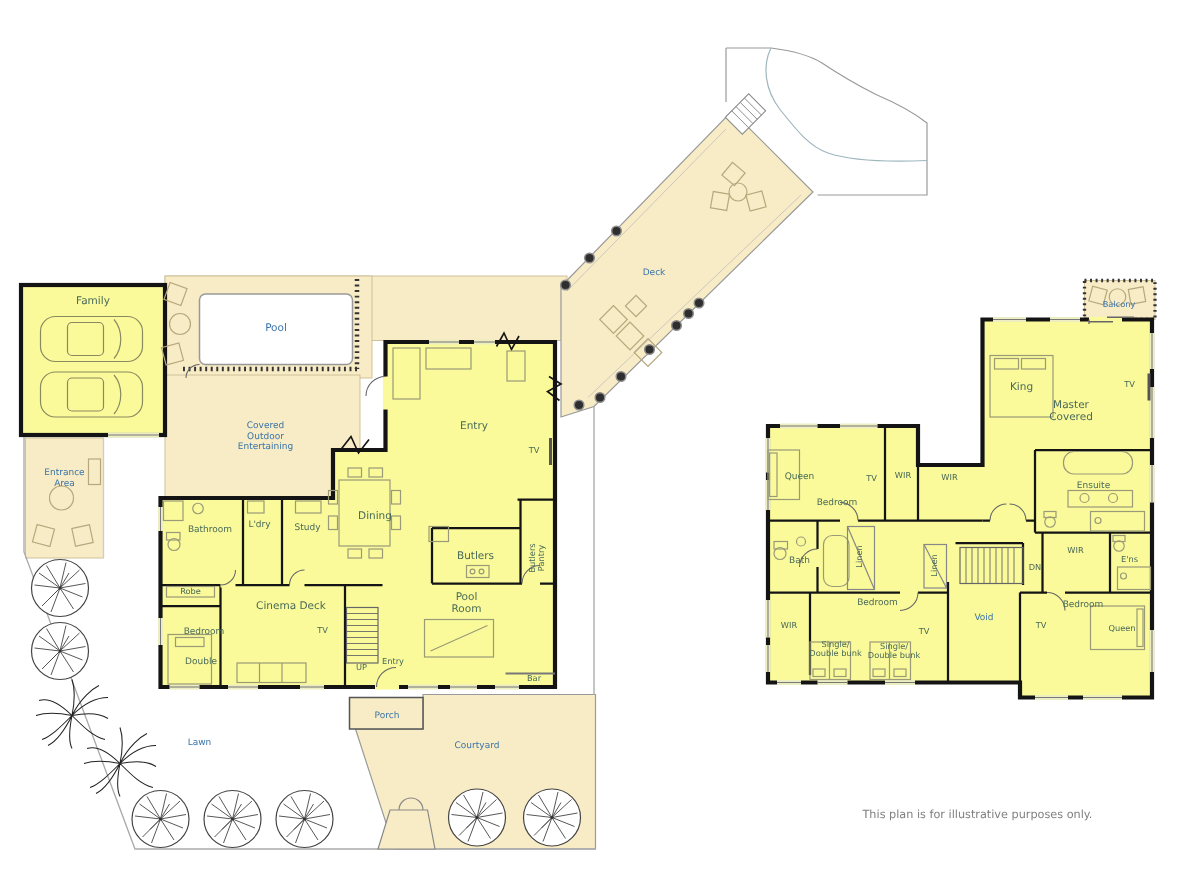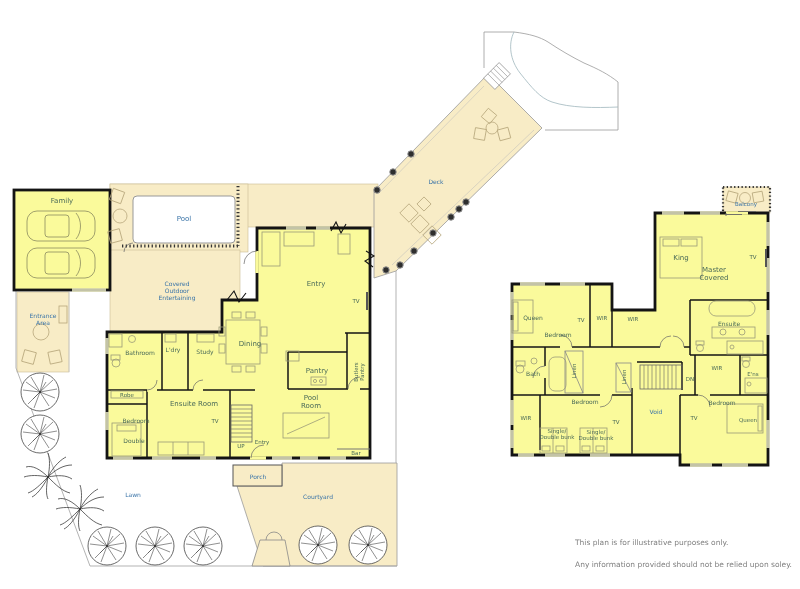--- a/index.html
+++ b/index.html
@@ -6,21 +6,21 @@
   .stage{position:relative;width:800px;height:589px;background:#ffffff;overflow:hidden;
          font-family:"DejaVu Sans","Liberation Sans",sans-serif;}
   .stage svg{position:absolute;left:0;top:0;}
   .lbl{position:absolute;transform:translate(-50%,-50%);font-size:7px;line-height:1.18;
        color:#4A6A58;text-align:center;white-space:pre-line;pointer-events:none;letter-spacing:0;}
   .out{color:#3A74A8;}
   .sm{font-size:6px;}
   .xs{font-size:5.5px;}
   .vert{transform:translate(-50%,-50%) rotate(-90deg);}
   .disc{position:absolute;left:575px;top:538px;font-size:7.5px;line-height:1.45;
-        color:#808080;text-align:left;white-space:pre-line;pointer-events:none;}
+        color:#808080;text-align:right;white-space:pre-line;pointer-events:none;}
 </style>
 </head>
 <body>
 
 <div class="stage">
 
 <svg width="800" height="589" viewBox="0 0 800 589">
   <defs>
     <g id="tree">
       <circle r="19" fill="#ffffff" stroke="#444" stroke-width="0.8"></circle>
@@ -436,30 +436,30 @@
 <div class="lbl out sm" style="left:177px;top:291px">Covered
 Outdoor
 Entertaining</div>
 <div class="lbl out xs" style="left:746px;top:204px">Balcony</div>
 <div class="lbl out sm" style="left:656px;top:412px">Void</div>
 
 <div class="lbl" style="left:62px;top:201px">Family</div>
 <div class="lbl" style="left:316px;top:284px">Entry</div>
 <div class="lbl xs" style="left:356px;top:301px">TV</div>
 <div class="lbl" style="left:250px;top:344px">Dining</div>
-<div class="lbl" style="left:317px;top:371px">Pantry</div>
+<div class="lbl" style="left:317px;top:371px">Butlers</div>
 <div class="lbl vert xs" style="left:359px;top:372px">Butlers
 Pantry</div>
 <div class="lbl sm" style="left:140px;top:353px">Bathroom</div>
 <div class="lbl sm" style="left:173px;top:350px">L'dry</div>
 <div class="lbl sm" style="left:205px;top:352px">Study</div>
 <div class="lbl xs" style="left:127px;top:395px">Robe</div>
 <div class="lbl sm" style="left:136px;top:421px">Bedroom</div>
 <div class="lbl sm" style="left:134px;top:441px">Double</div>
-<div class="lbl" style="left:194px;top:404px">Ensuite Room</div>
+<div class="lbl" style="left:194px;top:404px">Cinema Deck</div>
 <div class="lbl xs" style="left:215px;top:421px">TV</div>
 <div class="lbl xs" style="left:241px;top:446px">UP</div>
 <div class="lbl xs" style="left:262px;top:442px">Entry</div>
 <div class="lbl" style="left:311px;top:402px">Pool
 Room</div>
 <div class="lbl xs" style="left:356px;top:453px">Bar</div>
 
 <div class="lbl" style="left:681px;top:258px">King</div>
 <div class="lbl" style="left:714px;top:274px">Master
 Covered</div>
@@ -481,15 +481,15 @@
 <div class="lbl xs" style="left:616px;top:422px">TV</div>
 <div class="lbl xs" style="left:557px;top:434px">Single/
 Double bunk</div>
 <div class="lbl xs" style="left:596px;top:435px">Single/
 Double bunk</div>
 <div class="lbl sm" style="left:722px;top:403px">Bedroom</div>
 <div class="lbl xs" style="left:694px;top:418px">TV</div>
 <div class="lbl xs" style="left:748px;top:420px">Queen</div>
 
 <div class="disc"><span>This plan is for illustrative purposes only.</span><br>
-<span>Any information provided should not be relied upon soley.</span></div>
-
 </div>
 
+</div>
+
 </body></html>

